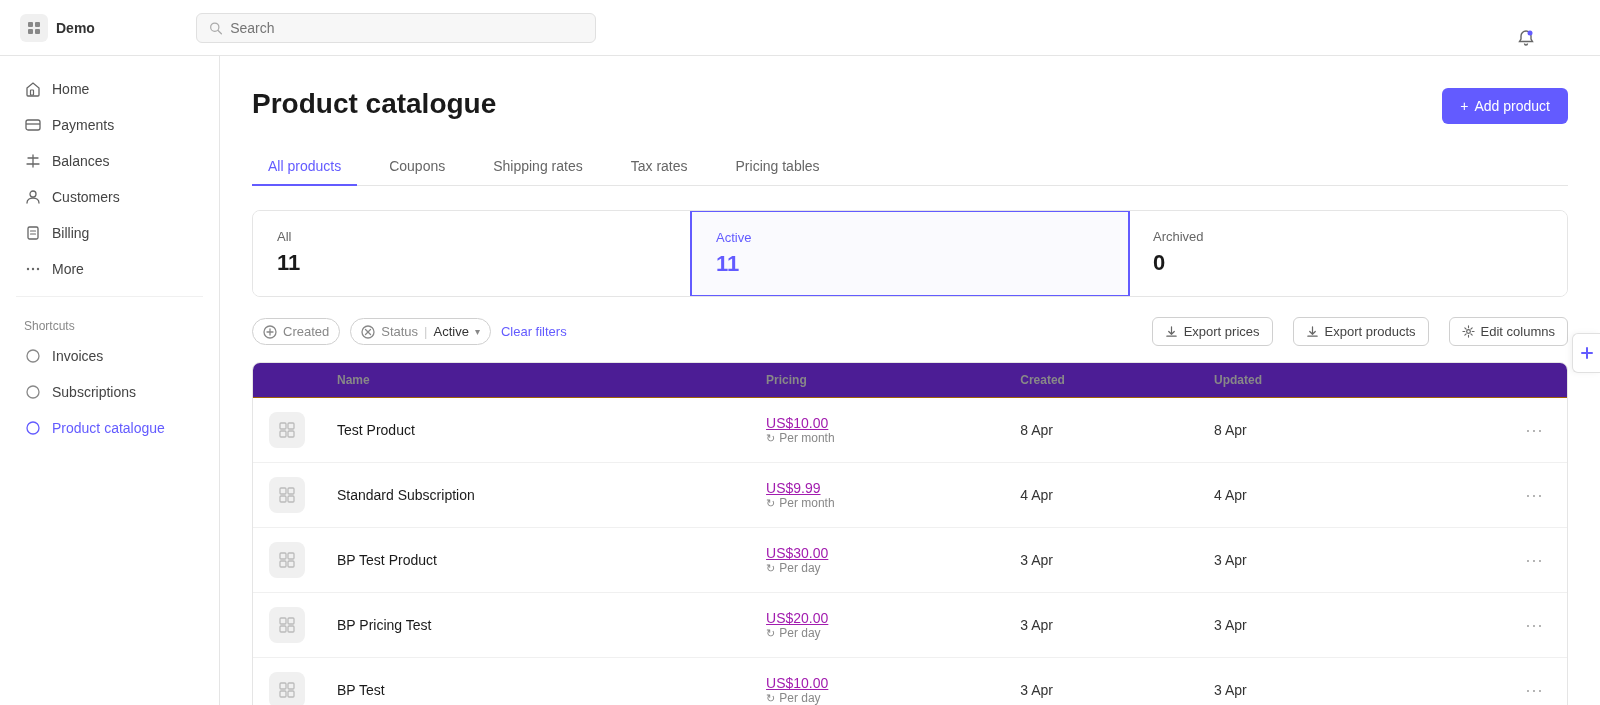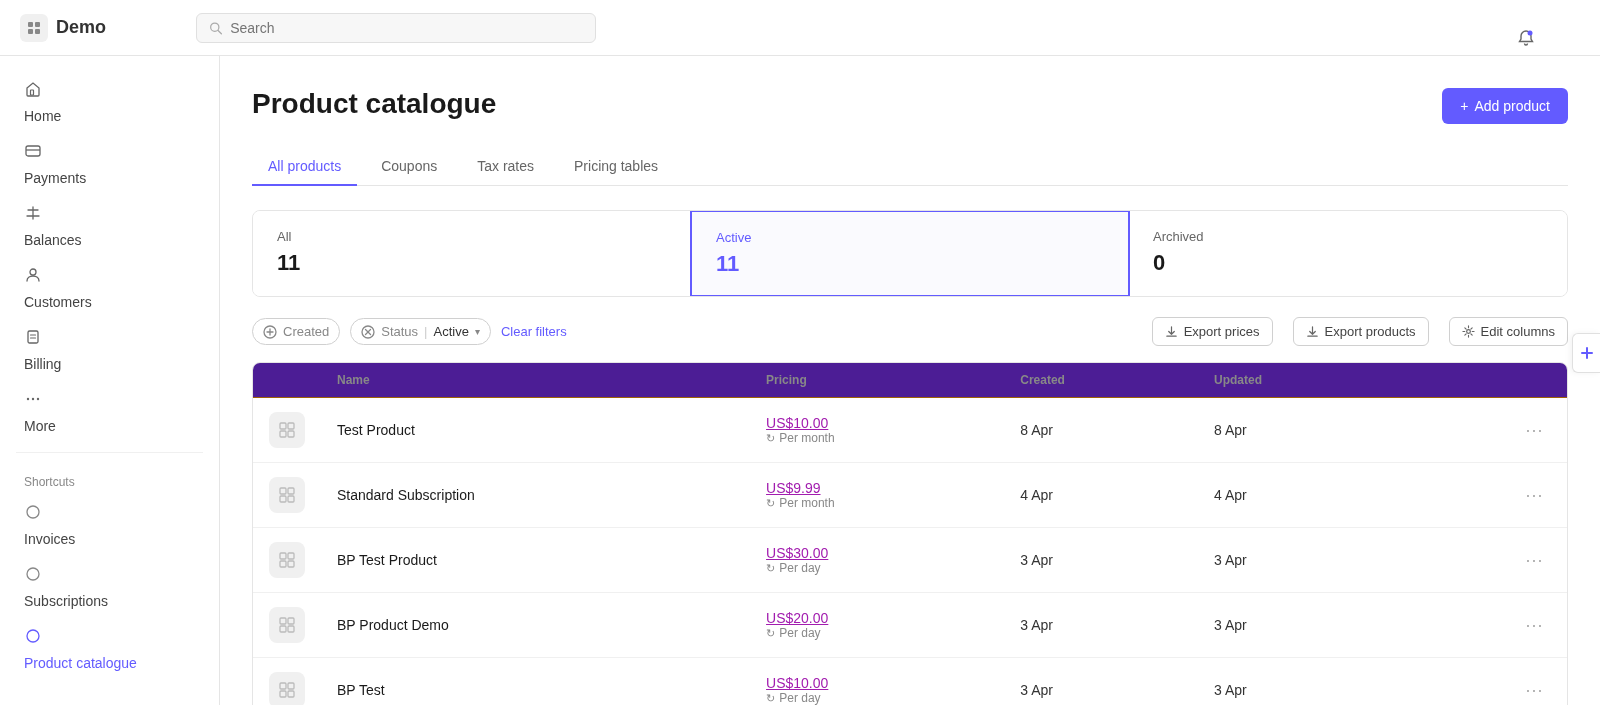--- a/index.html
+++ b/index.html
@@ -1,50 +1,50 @@
 <!DOCTYPE html>
 <html><head>
   <meta charset="utf-8">
   <style>
     * { box-sizing: border-box; margin: 0; padding: 0; }
     body { font-family: -apple-system, BlinkMacSystemFont, 'Segoe UI', sans-serif; font-size: 14px; color: #1a1a1a; background: #f6f6f6; display: flex; flex-direction: column; height: 705px; overflow: hidden; }
 
     
     .topbar { background: #fff; border-bottom: 1px solid #e5e5e5; height: 56px; display: flex; align-items: center; padding: 0 20px; gap: 16px; flex-shrink: 0; }
-    .topbar-logo { display: flex; align-items: center; gap: 8px; font-weight: 600; font-size: 18px; color: #333; min-width: 160px; }
+    .topbar-logo { display: flex; align-items: center; gap: 8px; font-weight: 600; font-size: 14px; color: #333; min-width: 160px; }
     .logo-icon { width: 28px; height: 28px; background: #f0f0f0; border-radius: 6px; display: flex; align-items: center; justify-content: center; font-size: 12px; color: #666; }
     .topbar-search { flex: 1; max-width: 400px; display: flex; align-items: center; gap: 8px; background: #f7f7f7; border: 1px solid #e0e0e0; border-radius: 6px; padding: 6px 12px; color: #888; font-size: 14px; cursor: text; }
     .topbar-right { margin-left: auto; display: flex; align-items: center; gap: 16px; flex-direction: column; }
     .topbar-right .dev-link { font-size: 14px; color: #333; cursor: pointer; }
     .test-mode { display: flex; align-items: center; gap: 8px; font-size: 14px; color: #333; }
     .toggle { width: 36px; height: 20px; background: #ccc; border-radius: 10px; position: relative; cursor: pointer; }
     .toggle-knob { width: 16px; height: 16px; background: #fff; border-radius: 50%; position: absolute; top: 2px; left: 2px; transition: left 0.2s; }
     .icon-btn { width: 32px; height: 32px; border-radius: 50%; display: flex; align-items: center; justify-content: center; cursor: pointer; color: #555; font-size: 16px; }
     .plus-btn { width: 32px; height: 32px; border-radius: 50%; background: #635bff; display: flex; align-items: center; justify-content: center; color: #fff; font-size: 20px; font-weight: 300; cursor: pointer; }
 
     
     .layout { display: flex; flex: 1; overflow: hidden; }
 
     
     .sidebar { width: 220px; background: #fff; border-right: 1px solid #e5e5e5; padding: 16px 0; display: flex; flex-direction: column; gap: 2px; flex-shrink: 0; overflow-y: auto; }
-    .nav-item { display: flex; align-items: flex-start; gap: 10px; padding: 8px 16px; cursor: pointer; border-radius: 6px; margin: 0 8px; color: #444; font-size: 14px; flex-direction: column; }
+    .nav-item { display: flex; align-items: center; gap: 10px; padding: 8px 16px; cursor: pointer; border-radius: 6px; margin: 0 8px; color: #444; font-size: 14px; }
     .nav-item.active { color: #635bff; font-weight: 500; }
     .nav-icon { width: 18px; height: 18px; display: flex; align-items: center; justify-content: center; color: inherit; flex-shrink: 0; }
     .sidebar-section-label { font-size: 12px; color: #888; padding: 12px 24px 4px; font-weight: 500; }
     .sidebar-divider { height: 1px; background: #f0f0f0; margin: 8px 16px; }
 
     
     .main { flex: 1; overflow-y: auto; padding: 32px 32px 24px; background: #fff; position: relative; }
 
     .page-header { display: flex; align-items: flex-start; justify-content: space-between; margin-bottom: 24px; }
     .page-title { font-size: 28px; font-weight: 700; color: #1a1a1a; }
     .add-product-btn { background: #635bff; color: #fff; border: none; border-radius: 6px; padding: 10px 18px; font-size: 14px; font-weight: 500; cursor: pointer; display: flex; align-items: center; gap: 6px; }
 
     
-    .tabs { display: flex; gap: 8px; border-bottom: 1px solid #e5e5e5; margin-bottom: 24px; }
+    .tabs { display: flex; gap: 16px; border-bottom: 1px solid #e5e5e5; margin-bottom: 24px; }
     .tab { padding: 10px 16px; font-size: 14px; color: #666; cursor: pointer; border-bottom: 2px solid transparent; margin-bottom: -1px; }
     .tab.active { color: #635bff; border-bottom-color: #635bff; font-weight: 500; }
 
     
     .filter-cards { display: grid; grid-template-columns: 1fr 1fr 1fr; gap: 0; margin-bottom: 20px; border: 1px solid #e5e5e5; border-radius: 8px; overflow: hidden; }
     .filter-card { padding: 18px 24px; background: #fff; cursor: pointer; border-right: 1px solid #e5e5e5; }
     .filter-card:last-child { border-right: none; }
     .filter-card.selected { border: 2px solid #635bff; background: #fafafe; margin: -1px; border-radius: 0; z-index: 1; }
     .filter-card .label { font-size: 13px; color: #666; margin-bottom: 6px; }
     .filter-card .value { font-size: 22px; font-weight: 700; color: #1a1a1a; }
@@ -227,20 +227,21 @@
       <h1 class="page-title">Product catalogue</h1>
       <button class="add-product-btn">
         <span>+</span>
         <span>Add product</span>
       </button>
     </div>
 
     <div class="tabs">
       <div class="tab active">All products</div>
       <div class="tab">Coupons</div>
+      <div class="tab">Shipping rates</div>
       <div class="tab">Tax rates</div>
       <div class="tab">Pricing tables</div>
     </div>
 
     <div class="filter-cards">
       <div class="filter-card">
         <div class="label">All</div>
         <div class="value">11</div>
       </div>
       <div class="filter-card selected">
@@ -389,21 +390,21 @@
     <td>
       <div class="product-icon">
         <svg width="18" height="18" viewBox="0 0 18 18" fill="none">
                     <rect x="2" y="2" width="6" height="6" rx="1" stroke="#bbb" stroke-width="1.3"></rect>
                     <rect x="10" y="2" width="6" height="6" rx="1" stroke="#bbb" stroke-width="1.3"></rect>
                     <rect x="2" y="10" width="6" height="6" rx="1" stroke="#bbb" stroke-width="1.3"></rect>
                     <rect x="10" y="10" width="6" height="6" rx="1" stroke="#bbb" stroke-width="1.3"></rect>
                   </svg>
       </div>
     </td>
-    <td><span class="product-name">BP Product Demo</span></td>
+    <td><span class="product-name">BP Pricing Test</span></td>
     <td>
       <div class="pricing-main">US$20.00</div>
       <div class="pricing-sub">
         <span class="recur-icon">↻</span>
         Per day
       </div>
     </td>
     <td>3 Apr</td>
     <td>3 Apr</td>
     <td style="text-align:right;">

